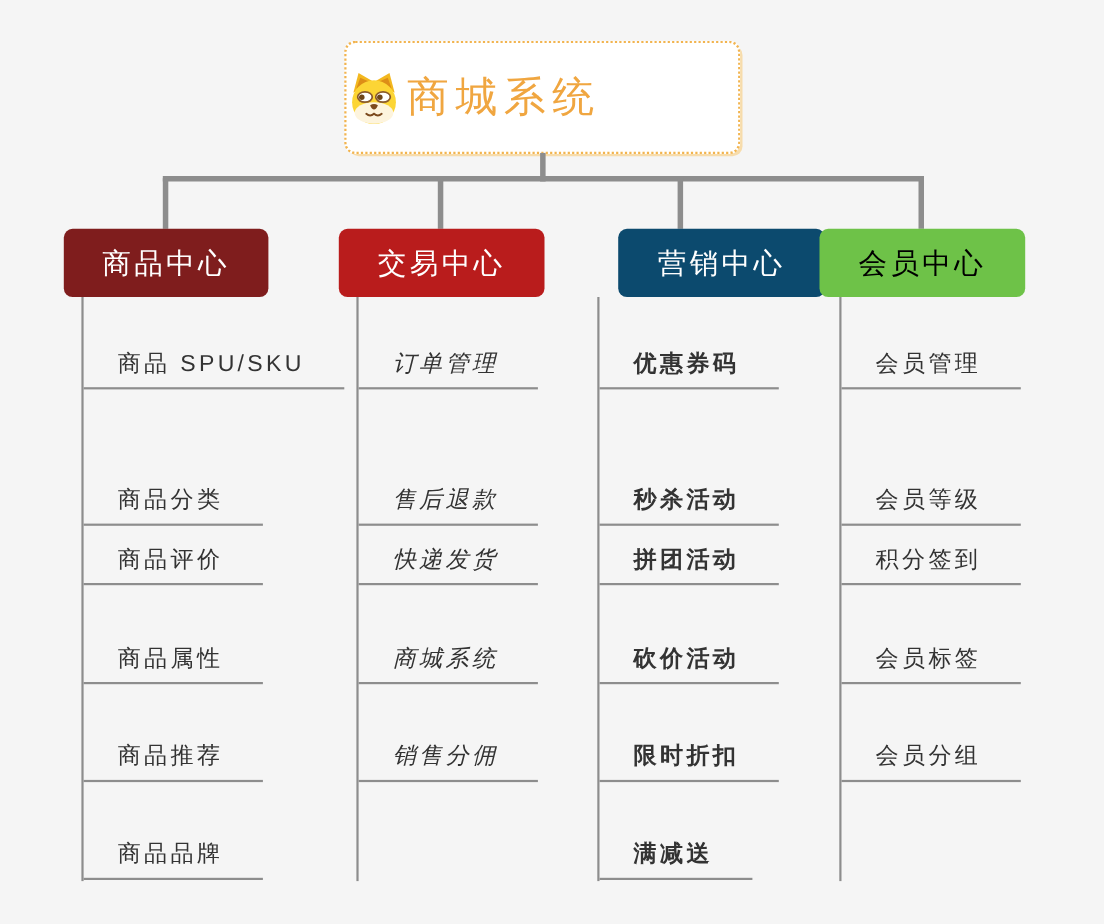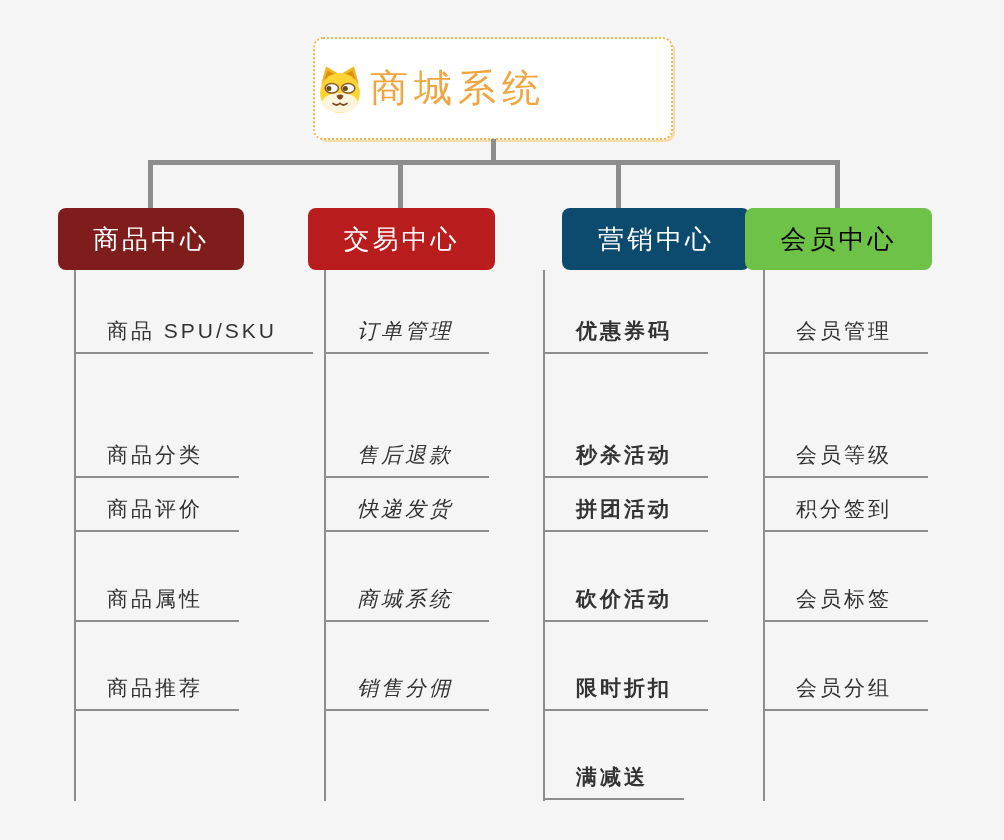--- a/index.html
+++ b/index.html
@@ -137,20 +137,21 @@
   <div class="branch-header bh-3" style="background: rgb(110, 194, 72); color: #000000;">
       <span>会员中心</span>
     </div>
 
   <div class="branch-col bc-0">
     <div class="branch-item">商品 SPU/SKU</div>
     <div class="branch-item">商品分类</div>
     <div class="branch-item">商品评价</div>
     <div class="branch-item">商品属性</div>
     <div class="branch-item">商品推荐</div>
+    <div class="branch-item">商品品牌</div>
   </div>
 
   <div class="branch-col bc-1">
     <div class="branch-item">订单管理</div>
     <div class="branch-item">售后退款</div>
     <div class="branch-item">快递发货</div>
     <div class="branch-item">商城系统</div>
     <div class="branch-item">销售分佣</div>
   </div>
 

